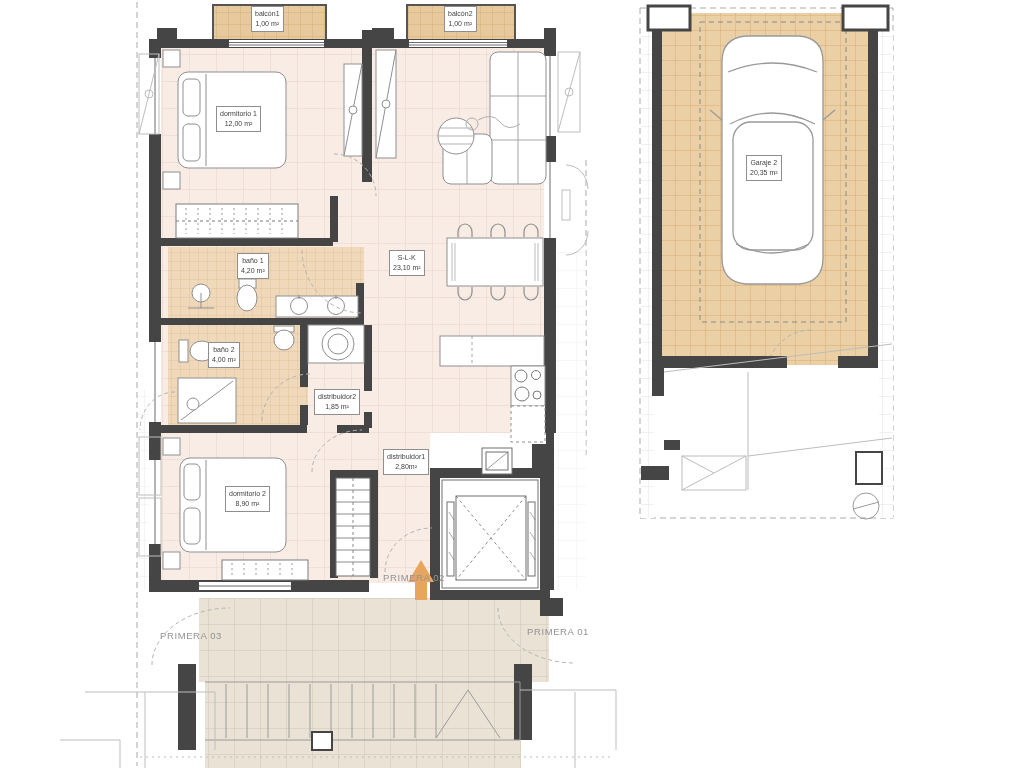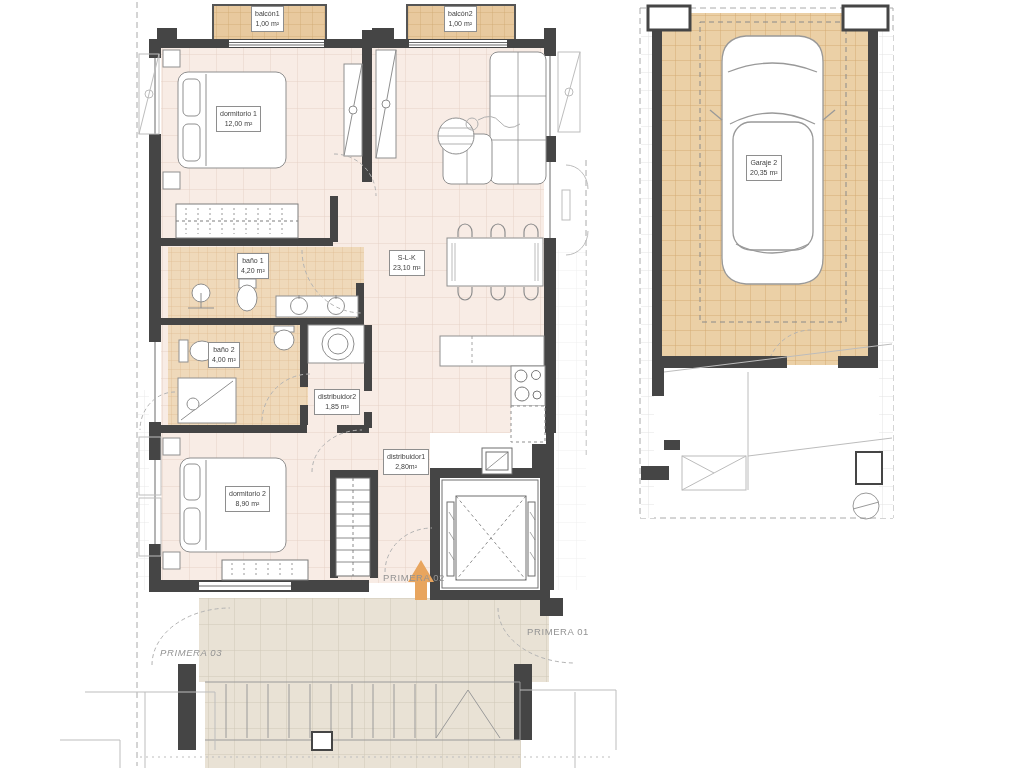--- a/index.html
+++ b/index.html
@@ -355,17 +355,17 @@
 </div>
 <div class="lbl" style="left:225px;top:486px;">
   <div>dormitorio 2</div>
   <div>8,90 m²</div>
 </div>
 <div class="lbl" style="left:746px;top:155px;">
   <div>Garaje 2</div>
   <div>20,35 m²</div>
 </div>
 
-<div class="lvl" style="left:160px;top:647px;font-style:italic;">PRIMERA 03</div>
+<div class="lvl" style="left:160px;top:630px;">PRIMERA 03</div>
 <div class="lvl" style="left:383px;top:572px;">PRIMERA 02</div>
 <div class="lvl" style="left:527px;top:626px;">PRIMERA 01</div>
 
 </div>
 
 </body></html>

